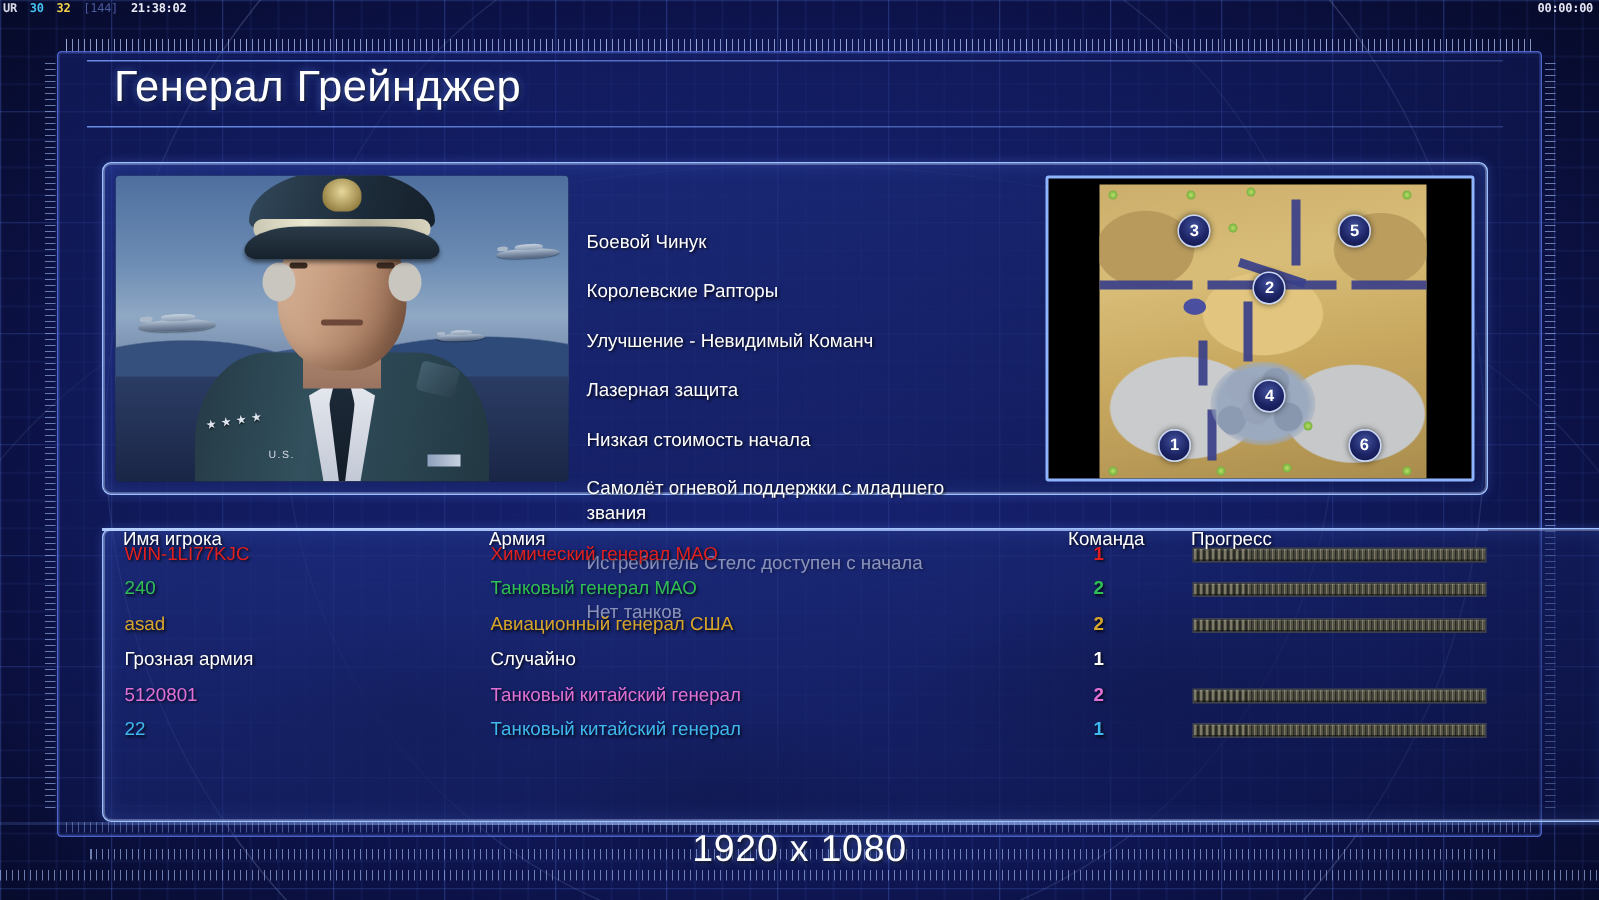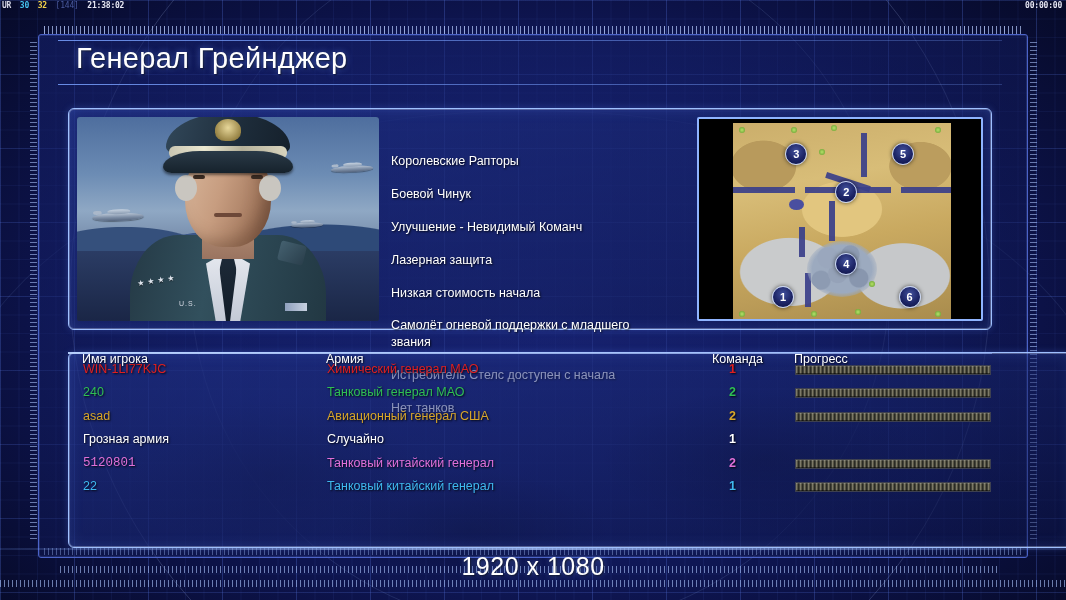--- a/index.html
+++ b/index.html
@@ -465,22 +465,22 @@
         <div class="cap-brim"></div>
         <div class="cap-badge"></div>
         <div class="epaulet"></div>
         <div class="stars">★★★★</div>
         <div class="us">U.S.</div>
         <div class="ribbon"></div>
       </div>
     </div>
 
     <div class="ability-list">
+      <span class="ab">Боевой Чинук</span>
       <span class="ab">Королевские Рапторы</span>
-      <span class="ab">Боевой Чинук</span>
       <span class="ab">Улучшение - Невидимый Команч</span>
       <span class="ab">Лазерная защита</span>
       <span class="ab">Низкая стоимость начала</span>
       <span class="ab">Самолёт огневой поддержки с младшего
  звания</span>
       <span class="ab">Истребитель Стелс доступен с начала</span>
       <span class="ab">Нет танков</span>
     </div>
 
     <div class="minimap-wrap">
@@ -543,21 +543,21 @@
           <span class="parmy" style="color: rgb(216, 166, 42);">Авиационный генерал США</span>
           <span class="pteam" style="color: rgb(216, 166, 42);">2</span>
           <div class="pbar"></div>
         </div>
         <div class="prow">
           <span class="pname" style="color: rgb(255, 255, 255);">Грозная армия</span>
           <span class="parmy" style="color: rgb(255, 255, 255);">Случайно</span>
           <span class="pteam" style="color: rgb(255, 255, 255);">1</span>
         </div>
         <div class="prow">
-          <span class="pname" style="color: rgb(224, 112, 216); font-family: Liberation Mono, monospace;">5120801</span>
+          <span class="pname" style="color: rgb(224, 112, 216);">5120801</span>
           <span class="parmy" style="color: rgb(224, 112, 216);">Танковый китайский генерал</span>
           <span class="pteam" style="color: rgb(224, 112, 216);">2</span>
           <div class="pbar"></div>
         </div>
         <div class="prow">
           <span class="pname" style="color: rgb(63, 184, 238); text-align: center;">22</span>
           <span class="parmy" style="color: rgb(63, 184, 238);">Танковый китайский генерал</span>
           <span class="pteam" style="color: rgb(63, 184, 238);">1</span>
           <div class="pbar"></div>
         </div>

